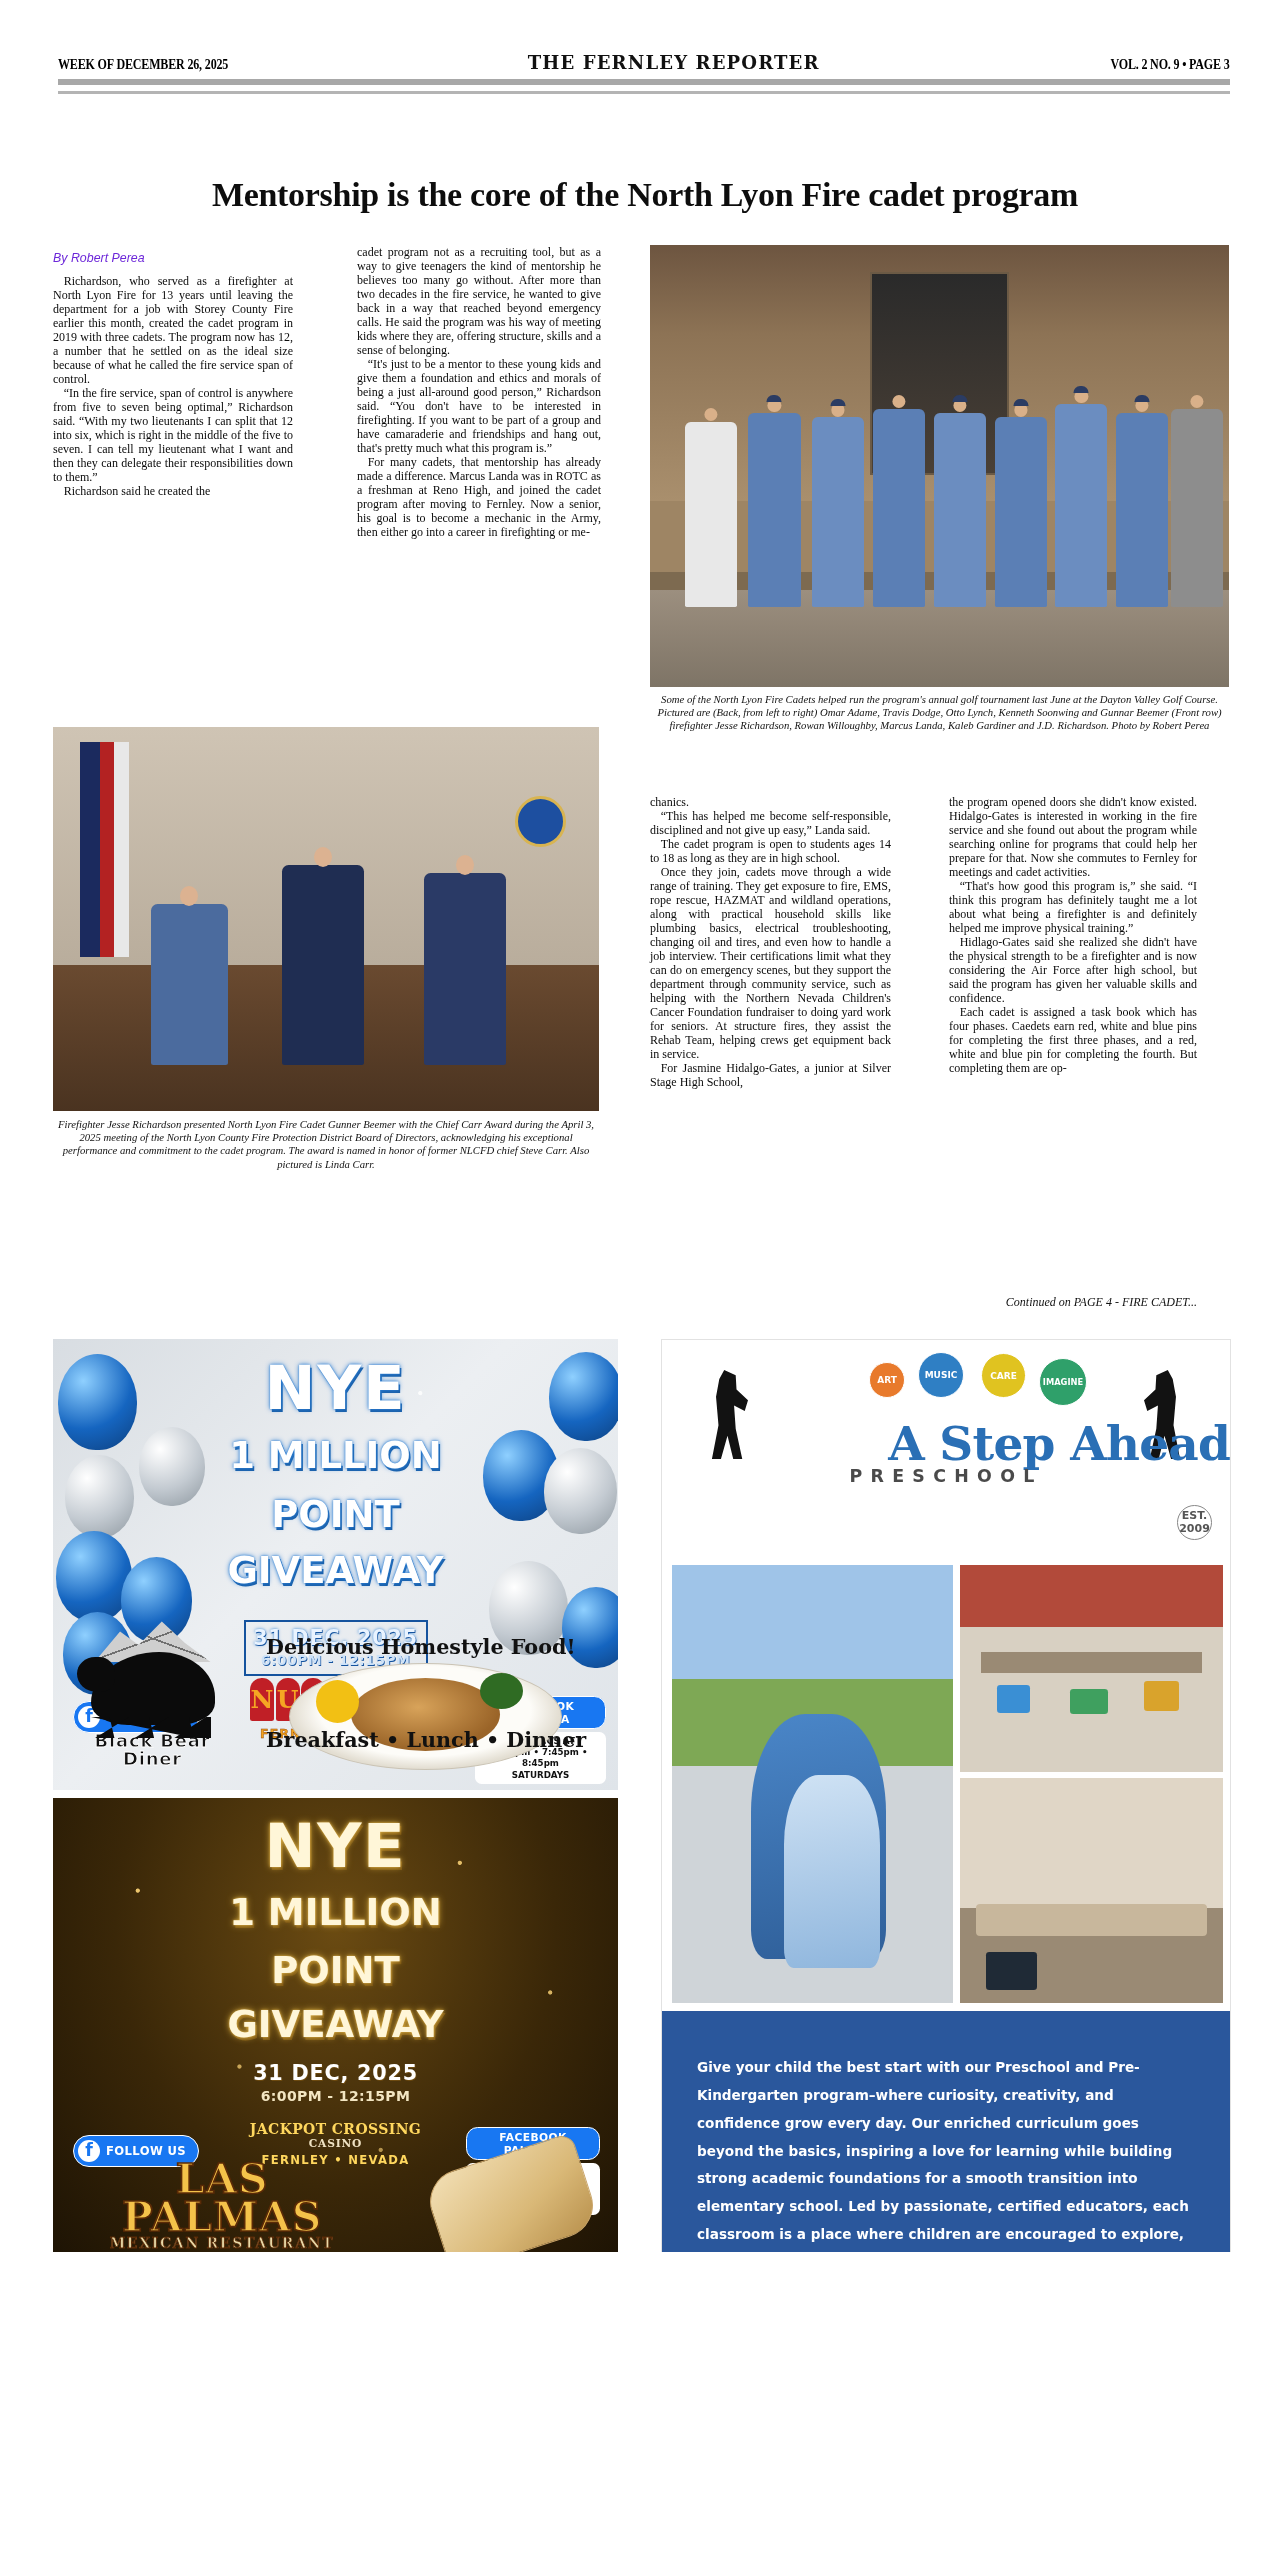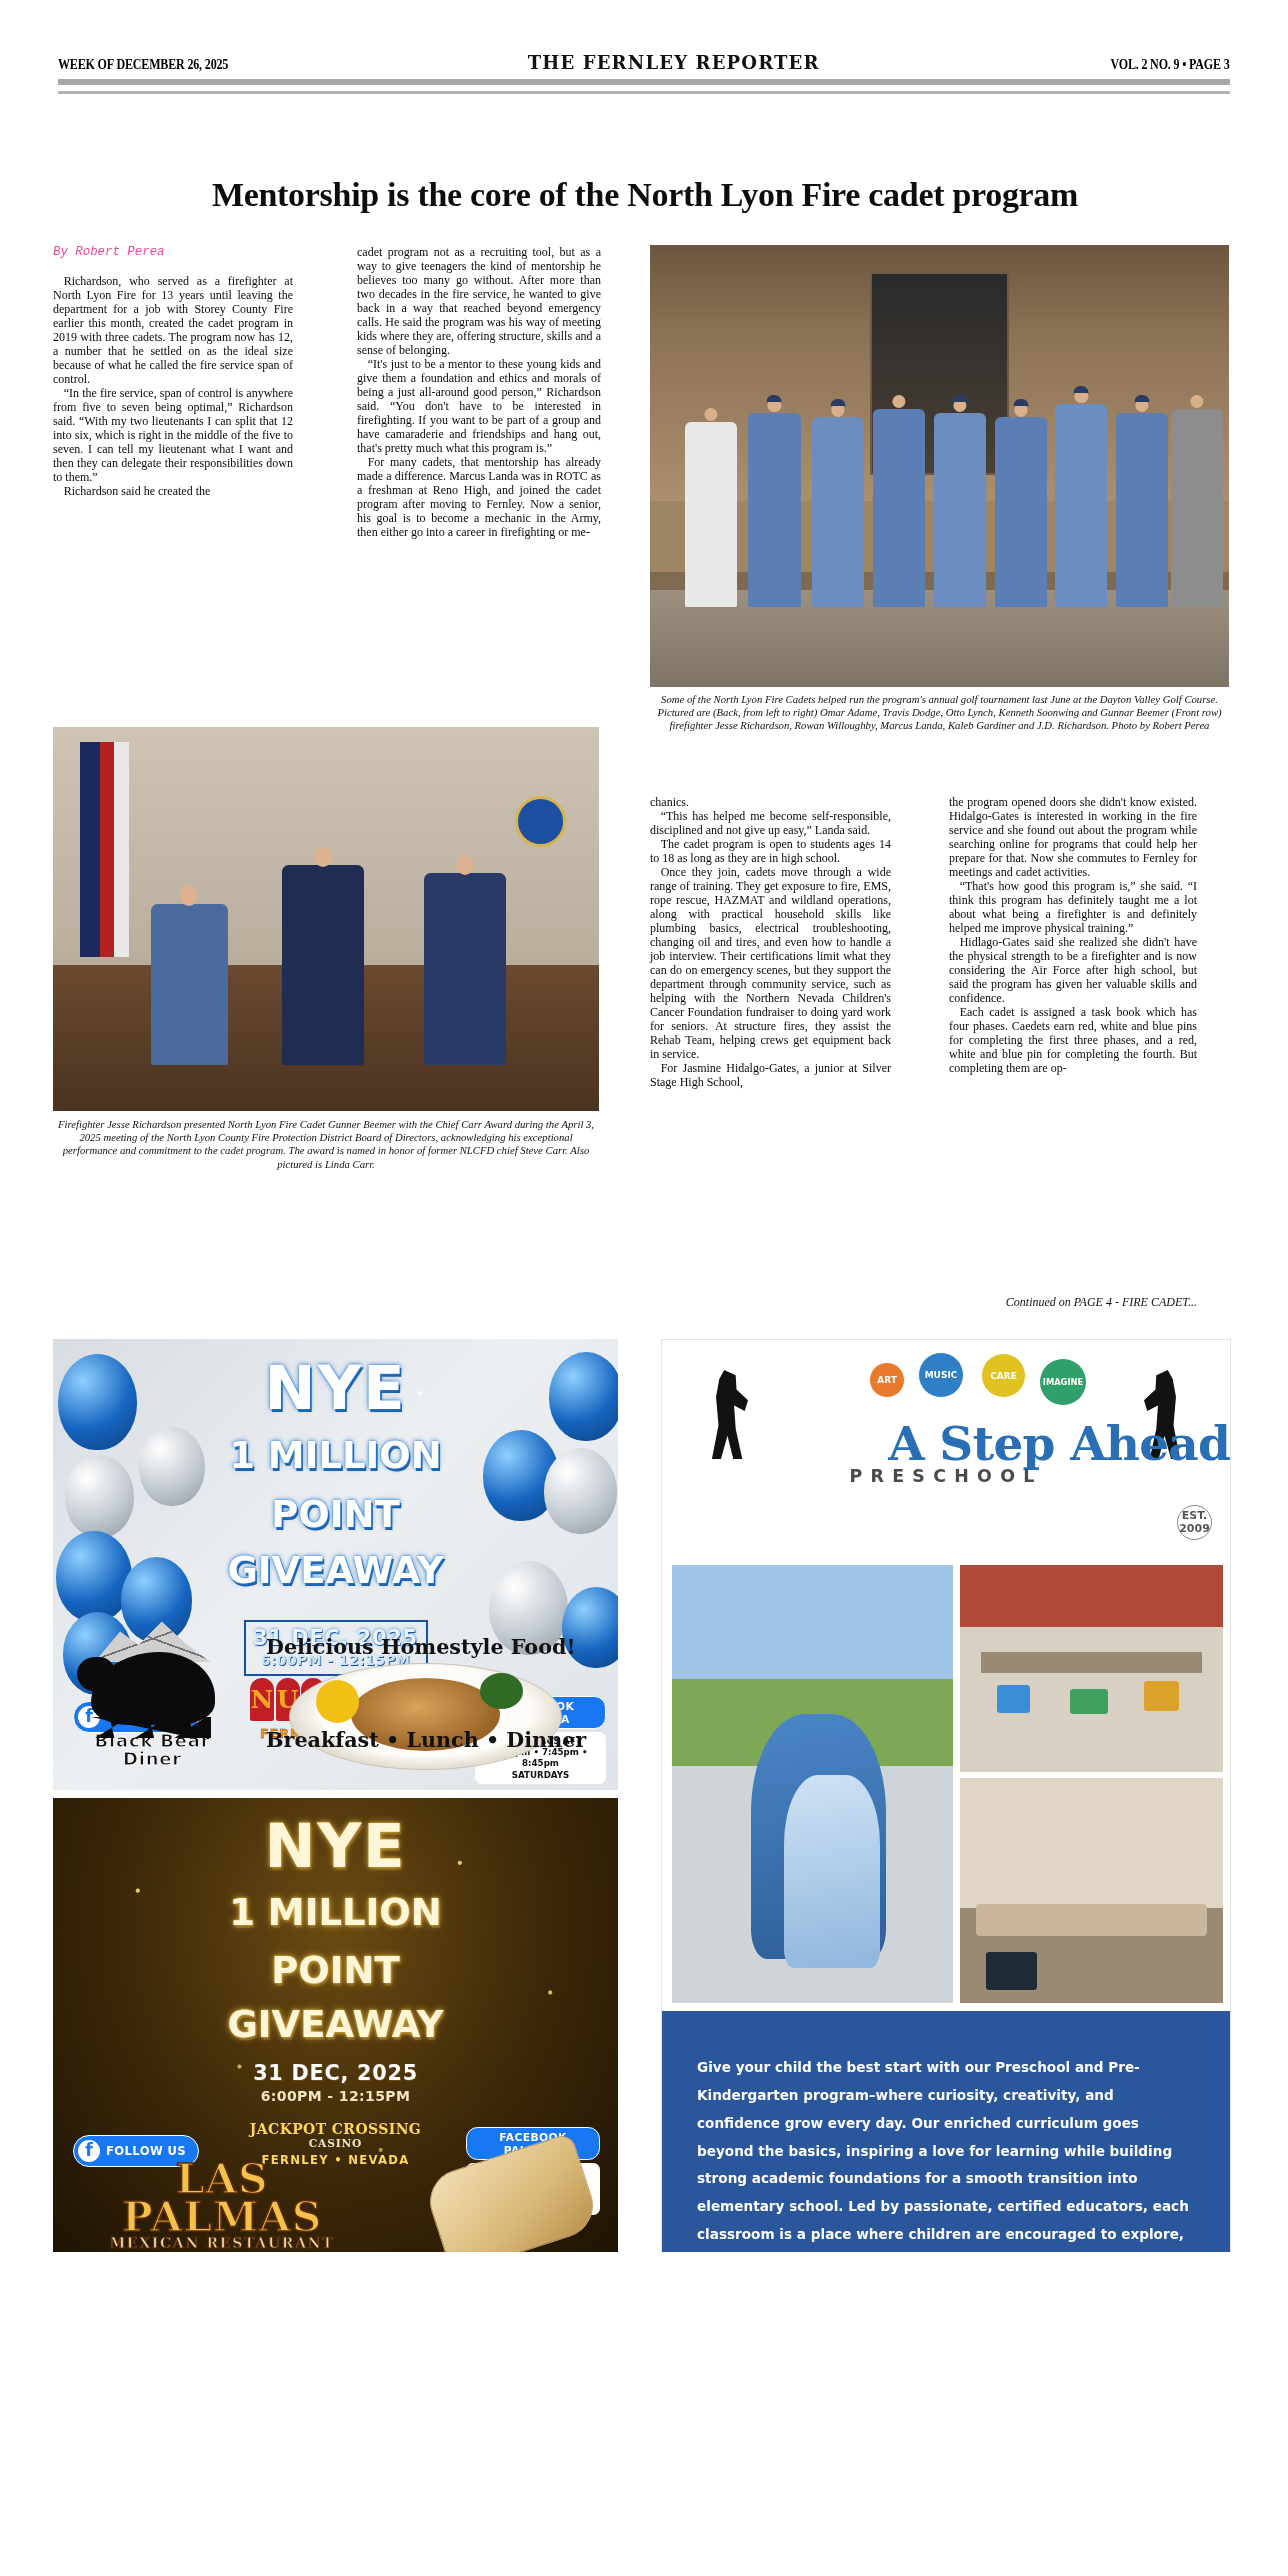--- a/index.html
+++ b/index.html
@@ -68,25 +68,25 @@
     text-align: center;
     font-family: "Liberation Serif", serif;
     font-weight: bold;
     font-size: 34px;
     letter-spacing: -0.3px;
     color: #0d0d0d;
     line-height: 1.05;
   }
 
   .byline {
-    position: absolute; left: 53px; top: 245px;
-    font-family: Liberation Mono, monospace;
+    position: absolute; left: 53px; top: 251px;
+    font-family: Liberation Sans, sans-serif;
     font-style: italic;
     font-size: 12.4px;
-    color: #ec4899;
+    color: #6d28d9;
   }
 
   
   .col {
     position: absolute;
     font-family: "Liberation Serif", serif;
     font-size: 12px;
     line-height: 14px;
     text-align: justify;
     color: #0a0a0a;

